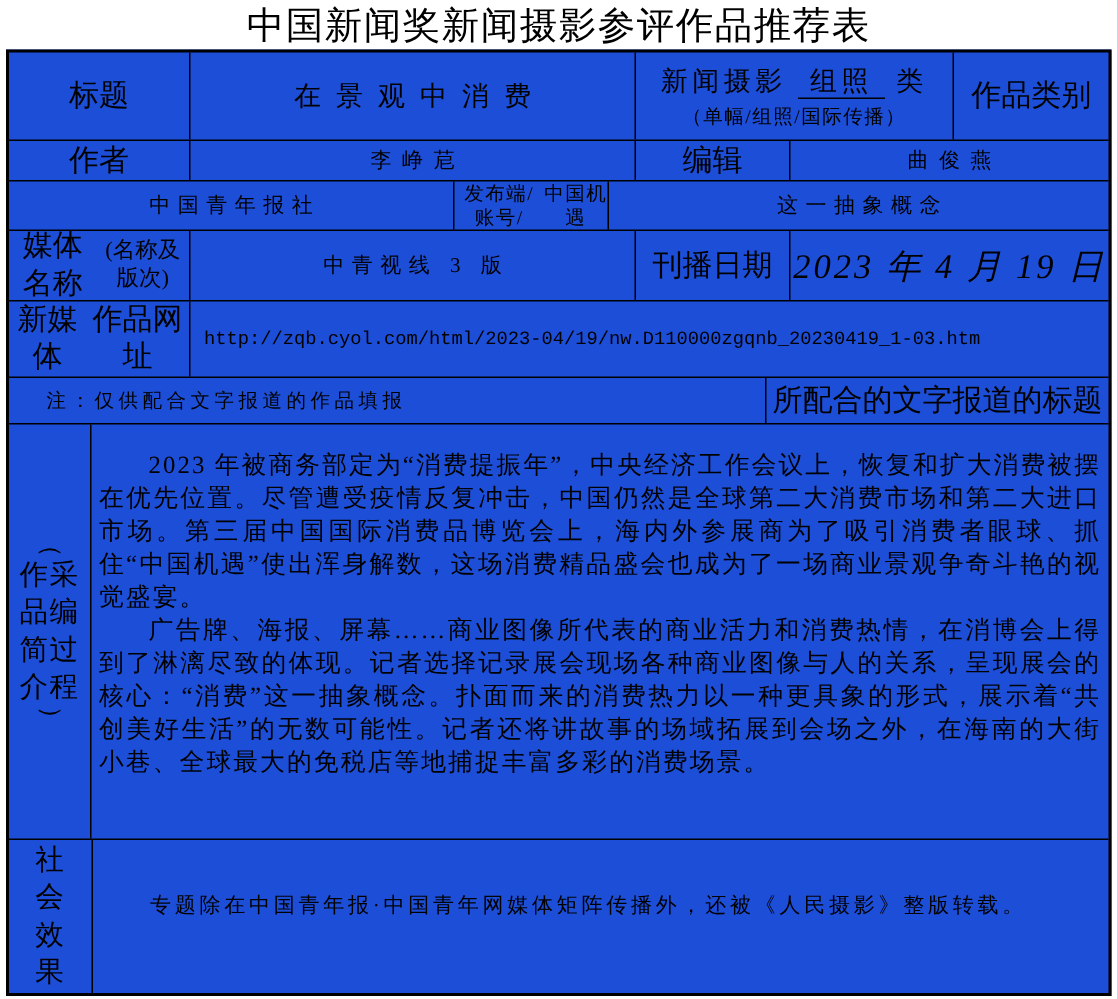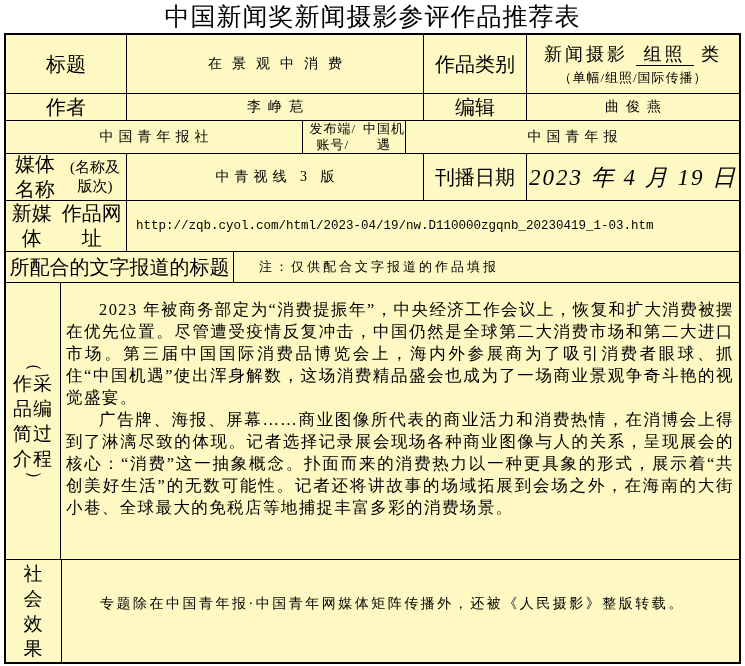--- a/index.html
+++ b/index.html
@@ -7,39 +7,39 @@
   body { font-family:"Liberation Serif","DejaVu Serif",serif; }
 
   .doc-title{
     height:33px; display:flex; align-items:center; justify-content:center;
     font-family:"Liberation Sans","DejaVu Sans",sans-serif;
     font-weight:normal; font-size:25px; letter-spacing:1px;
   }
 
   .form-table{
     position:absolute; left:4px; top:33px; width:737px; height:631px;
-    border:2px solid #000; display:flex; flex-direction:column; background:#fef9c3;
+    border:2px solid #000; display:flex; flex-direction:column; background:#1d4ed8;
   }
   .row{ display:flex; border-bottom:1.5px solid #000; }
   .row:last-child{ border-bottom:none; flex:1; }
   .cell{ border-right:1.5px solid #000; display:flex; align-items:center; justify-content:center; overflow:hidden; }
   .cell:last-child{ border-right:none; }
 
   
   .c1{ width:121px; } .c2{ width:297px; } .c3{ width:103px; } .c4{ flex:1; }
 
   .lbl{ font-size:20px; text-align:center; line-height:1.15; }
   .lbl-sm{ font-size:13px; letter-spacing:1px; text-align:center; line-height:1.5; }
   .val-sm{ font-size:14px; letter-spacing:7px; text-indent:7px; }
   .val-md{ font-size:14px; letter-spacing:5px; text-indent:5px; }
 
   .r1{ height:59px; } .r2{ height:27px; } .r3{ height:33px; }
   .r4{ height:47px; } .r5{ height:51px; } .r6{ height:31px; } .r7{ height:277px; }
 
-  .title-val{ font-size:14px; letter-spacing:10px; text-indent:10px;text-align:right; }
+  .title-val{ font-size:18px; letter-spacing:10px; text-indent:10px;text-align:right; }
 
   .cat-cell{ flex-direction:column; justify-content:center; gap:3px; }
   .cat-line1{ font-size:18px; letter-spacing:3px; }
   .cat-line1 .sel{ border-bottom:1.5px solid #000; padding:0 8px 1px 8px; }
   .cat-line2{ font-size:13px; letter-spacing:1px; }
 
   .two-line{ flex-direction:row; line-height:1.25; }
   .sub-line{ font-size:15px; }
 
   .date-val{ font-size:23px; letter-spacing:2px;font-style:italic; }
@@ -67,45 +67,45 @@
 
 <div>
 
   <div class="doc-title">中国新闻奖新闻摄影参评作品推荐表</div>
 
   <div class="form-table">
 
     <div class="row r1">
       <div class="cell lbl c1">标题</div>
       <div class="cell c2 title-val">在景观中消费</div>
-      <div class="cell lbl c3">作品类别</div>
       <div class="cell c4 cat-cell">
         <div class="cat-line1">
           <span>新闻摄影</span>
           <span class="sel">组照</span>
           <span>类</span>
         </div>
         <div class="cat-line2">（单幅/组照/国际传播）</div>
       </div>
+      <div class="cell lbl c3">作品类别</div>
     </div>
 
     <div class="row r2">
       <div class="cell lbl c1">作者</div>
       <div class="cell c2 val-sm">李峥苨</div>
       <div class="cell lbl c3">编辑</div>
       <div class="cell c4 val-sm">曲俊燕</div>
     </div>
 
     <div class="row r3">
       <div class="cell c2 val-md">中国青年报社</div>
       <div class="cell c3 two-line lbl-sm">
         <span>发布端/账号/</span>
         <span>中国机遇</span>
       </div>
-      <div class="cell c4 val-md">中国青年报</div>
+      <div class="cell c4 val-md">这一抽象概念</div>
     </div>
 
     <div class="row r4">
       <div class="cell lbl c1 two-line">
         <span>媒体名称</span>
         <span class="sub-line">(名称及版次)</span>
       </div>
       <div class="cell c2 val-md">中青视线 3 版</div>
       <div class="cell lbl c3">刊播日期</div>
       <div class="cell c4 date-val">2023 年 4 月 19 日</div>
@@ -115,22 +115,22 @@
       <div class="cell lbl c1 two-line">
         <span>新媒体</span>
         <span>作品网址</span>
       </div>
       <div class="cell c4 url-cell">
         <span class="url-text">http://zqb.cyol.com/html/2023-04/19/nw.D110000zgqnb_20230419_1-03.htm</span>
       </div>
     </div>
 
     <div class="row r6">
+      <div class="cell c4 note-cell">注：仅供配合文字报道的作品填报</div>
       <div class="cell lbl wide-lbl">所配合的文字报道的标题</div>
-      <div class="cell c4 note-cell">注：仅供配合文字报道的作品填报</div>
     </div>
 
     <div class="row r7">
       <div class="cell vlabel">
         <span class="vparen">（</span>
         <span>作采</span>
         <span>品编</span>
         <span>简过</span>
         <span>介程</span>
         <span class="vparen">）</span>

